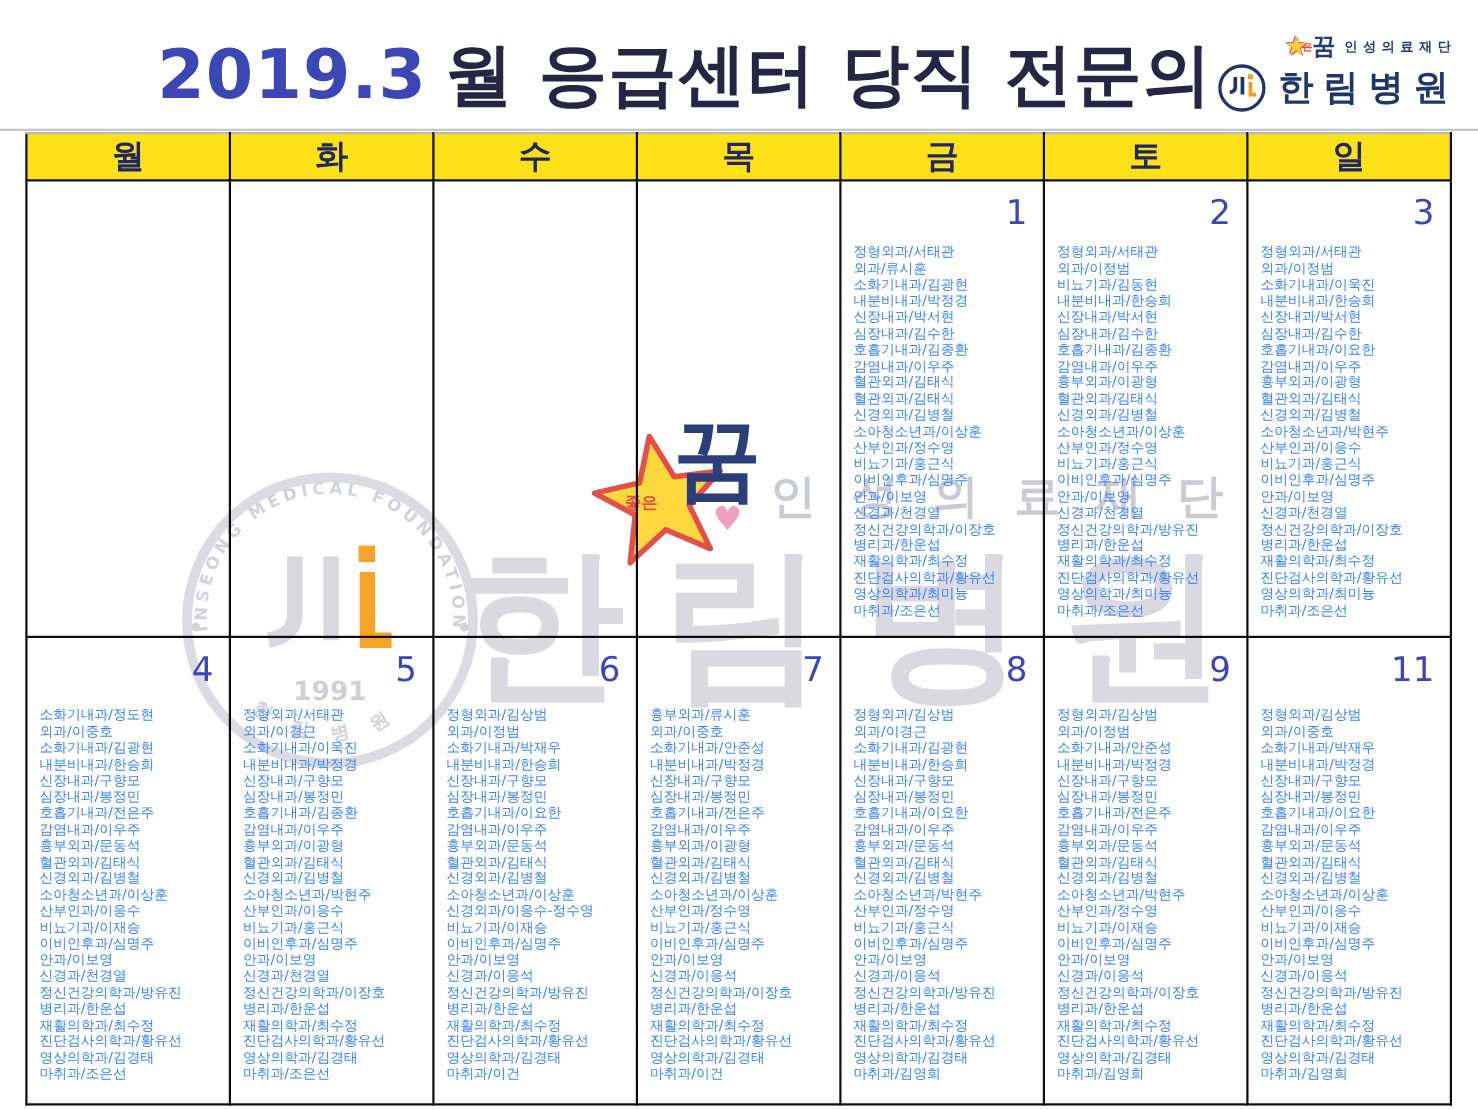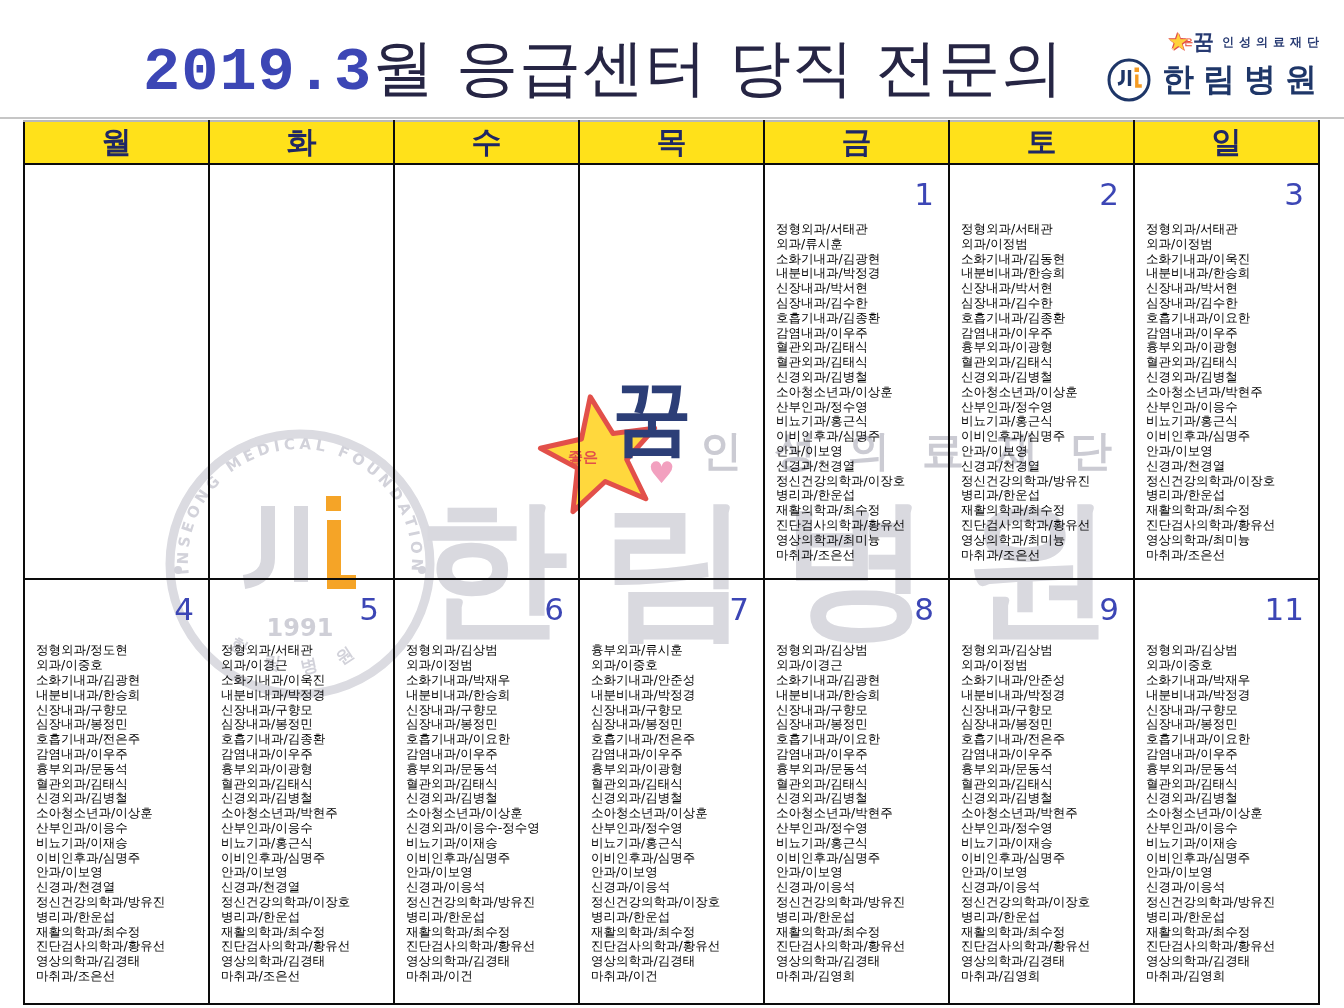--- a/index.html
+++ b/index.html
@@ -2,22 +2,22 @@
 <html><head>
 <meta charset="utf-8">
 <style>
   html,body{margin:0;padding:0;}
   body{
     width:1344px;height:1008px;position:relative;background:#ffffff;overflow:hidden;
     font-family:"DejaVu Sans","Liberation Sans",sans-serif;
   }
   
   .title{position:absolute;left:143px;top:26px;white-space:nowrap;z-index:3;}
-  .title-year{color:#3c46b5;font-size:62px;font-weight:600;letter-spacing:1px;vertical-align:baseline;font-family:Liberation Mono, monospace;}
-  .title-main{color:#262544;font-size:62px;font-weight:400;letter-spacing:1px;}
+  .title-year{color:#3c46b5;font-size:62px;font-weight:600;letter-spacing:1px;vertical-align:baseline;}
+  .title-main{color:#262544;font-size:62px;font-weight:700;margin-left:16px;letter-spacing:1px;}
   
   .logo{position:absolute;right:18px;top:30px;z-index:3;}
   .logo-top{display:flex;align-items:center;justify-content:flex-end;margin-right:2px;}
   .logo-star{position:relative;font-size:24px;color:#ffd13b;text-shadow:0 0 1px #e2504a,1px 1px 0 #e2504a,-1px -1px 0 #e2504a;line-height:1;}
   .brand-small{font-size:9px;color:#e8442e;font-weight:700;margin-left:-14px;}
   .brand-big{font-size:21px;color:#273a72;font-weight:900;margin-right:8px;line-height:1;}
   .foundation-text{font-size:12px;font-weight:700;color:#273a72;letter-spacing:5px;white-space:nowrap;}
   .logo-bottom{display:flex;align-items:center;margin-top:3px;justify-content:flex-end;}
   .hospital-text{font-size:32px;font-weight:900;color:#1e3668;letter-spacing:9px;margin-left:10px;white-space:nowrap;}
   
@@ -36,21 +36,21 @@
   
   table.calendar{position:absolute;left:23px;top:120px;width:1297px;height:885px;
     border-collapse:collapse;table-layout:fixed;z-index:1;background:transparent;}
   .calendar th,.calendar td{border:2px solid #0c0c0c;padding:0;}
   .calendar thead th{height:41px;background:#ffe11a;color:#1f2765;font-size:30px;font-weight:900;
     text-align:center;border-top:2px solid #b9b9b9;}
   .calendar tr.week1{height:415px;}
   .calendar tr.week2{height:424px;}
   .day-cell{vertical-align:top;position:relative;background:transparent;}
   .day-num{position:absolute;top:14px;right:14px;color:#3c46b5;font-size:31px;font-weight:400;line-height:1;}
-  .doctors{margin:57px 0 0 11px;font-size:12.5px;line-height:14.8px;color:#000000;
+  .doctors{margin:57px 0 0 11px;font-size:12.5px;line-height:14.8px;color:#3b82f6;
     text-align:left;white-space:nowrap;}
   .week2 .doctors{margin-top:63px;}
 </style>
 </head>
 <body>
 
 <div class="top-rule"></div>
 
 <div class="watermark">
   <svg class="wm-circle" width="288" height="288" viewBox="0 0 288 288">
@@ -150,21 +150,21 @@
             <div class="doc-line">진단검사의학과/황유선</div>
             <div class="doc-line">영상의학과/최미늉</div>
             <div class="doc-line">마취과/조은선</div>
           </div>
       </td>
       <td class="day-cell">
         <div class="day-num">2</div>
         <div class="doctors">
             <div class="doc-line">정형외과/서태관</div>
             <div class="doc-line">외과/이정범</div>
-            <div class="doc-line">소화기내과/김동현</div>
+            <div class="doc-line">비뇨기과/김동현</div>
             <div class="doc-line">내분비내과/한승희</div>
             <div class="doc-line">신장내과/박서현</div>
             <div class="doc-line">심장내과/김수한</div>
             <div class="doc-line">호흡기내과/김종환</div>
             <div class="doc-line">감염내과/이우주</div>
             <div class="doc-line">흉부외과/이광형</div>
             <div class="doc-line">혈관외과/김태식</div>
             <div class="doc-line">신경외과/김병철</div>
             <div class="doc-line">소아청소년과/이상훈</div>
             <div class="doc-line">산부인과/정수영</div>
@@ -206,21 +206,21 @@
             <div class="doc-line">진단검사의학과/황유선</div>
             <div class="doc-line">영상의학과/최미늉</div>
             <div class="doc-line">마취과/조은선</div>
           </div>
       </td>
     </tr>
     <tr class="week2">
       <td class="day-cell">
         <div class="day-num">4</div>
         <div class="doctors">
-            <div class="doc-line">정형외과/정도현</div>
+            <div class="doc-line">소화기내과/정도현</div>
             <div class="doc-line">외과/이중호</div>
             <div class="doc-line">소화기내과/김광현</div>
             <div class="doc-line">내분비내과/한승희</div>
             <div class="doc-line">신장내과/구향모</div>
             <div class="doc-line">심장내과/봉정민</div>
             <div class="doc-line">호흡기내과/전은주</div>
             <div class="doc-line">감염내과/이우주</div>
             <div class="doc-line">흉부외과/문동석</div>
             <div class="doc-line">혈관외과/김태식</div>
             <div class="doc-line">신경외과/김병철</div>

